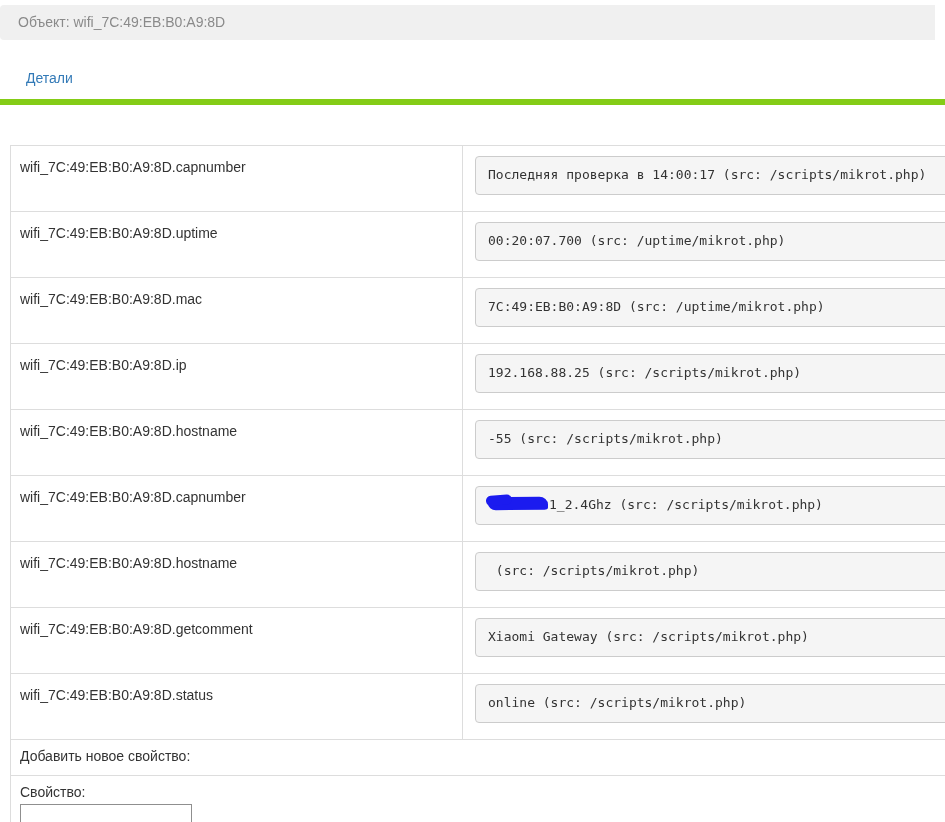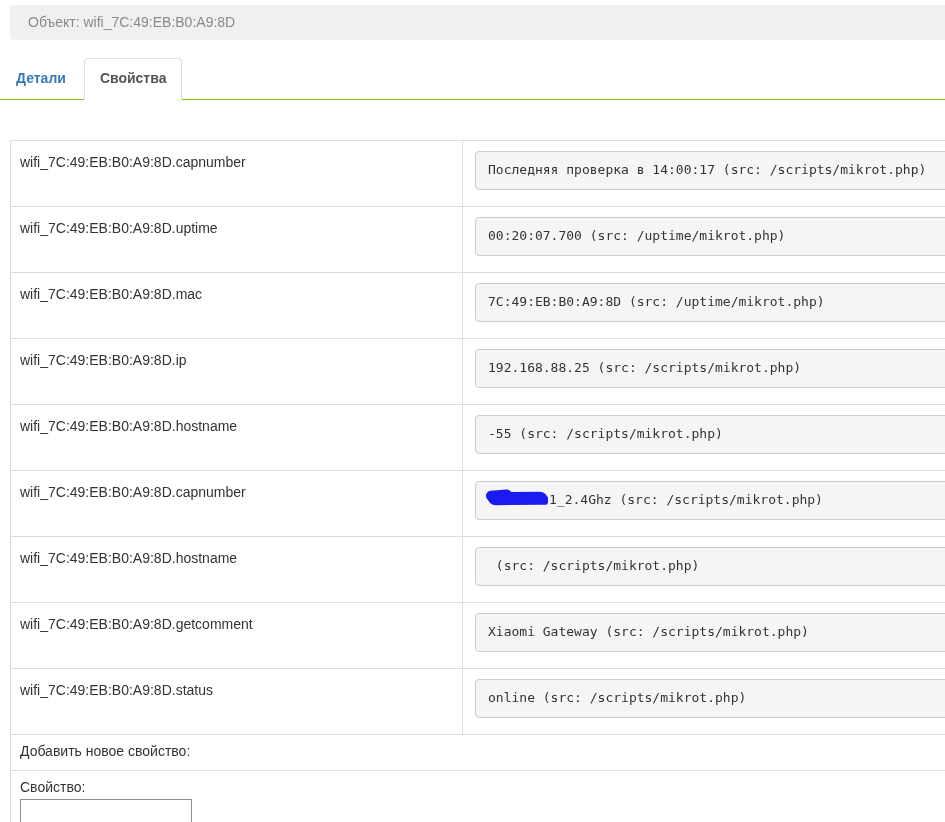--- a/index.html
+++ b/index.html
@@ -6,40 +6,40 @@
   html, body {
     width: 945px; height: 822px;
     overflow: hidden;
     background: #fff;
     font-family: "Liberation Sans", sans-serif;
     color: #333;
   }
 
   
   .object-header {
-    margin: 5px 0 0 10px;
+    margin: 5px 0 0 0;
     width: calc(100% - 10px);
     height: 35px;
     line-height: 35px;
     background: #f0f0f0;
     border-radius: 4px 0 0 4px;
     padding-left: 18px;
     font-size: 14px;
     color: #8a8a8a;
     white-space: nowrap;
   }
 
   
   .tabs {
     margin-top: 18px;
-    border-bottom: 1px solid #84cc16;
+    padding-left: 10px;
+    border-bottom: 6px solid #84cc16;
     list-style: none;
     display: flex;
     width: 100%;
-    font-weight: bold;
   }
   .tabs li { margin-bottom: -1px; margin-right: 2px; }
   .tabs a {
     display: block;
     padding: 10px 15px;
     font-size: 14px;
     text-decoration: none;
     color: #337ab7;
     border: 1px solid transparent;
     border-radius: 4px 4px 0 0;
@@ -129,23 +129,20 @@
 <body>
 
 <div class="object-header">
   <span>Объект: wifi_7C:49:EB:B0:A9:8D</span>
 </div>
 
 <ul class="tabs">
   <li>
       <a>Детали</a>
     </li>
-  <li class="active">
-      <a>Свойства</a>
-    </li>
 </ul>
 
 <div class="props-wrap">
   <table class="props">
     <tbody>
       <tr>
         <td class="prop-name">wifi_7C:49:EB:B0:A9:8D.capnumber</td>
         <td class="prop-value">
             <pre class="value-box"><span>Последняя проверка в 14:00:17 (src: /scripts/mikrot.php)</span></pre>
           </td>

